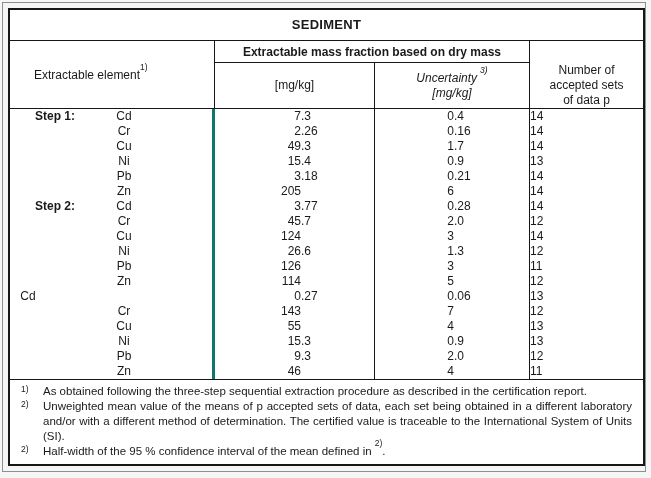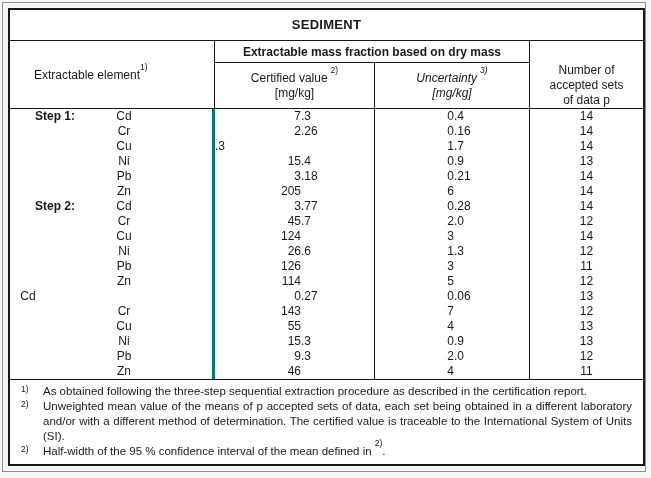--- a/index.html
+++ b/index.html
@@ -81,21 +81,21 @@
   }
   .sp{margin-left:3px;}
   .data-grid .t-row{
     display:grid;
     grid-template-columns:205px 160px 155px 113px;
     height:15px;line-height:15px;
   }
   .c1{border-right:3px solid #0f766e;display:flex;box-sizing:border-box;align-items:flex-end;}
   .c2{border-right:1px solid #161616;display:flex;box-sizing:border-box;}
   .c3{border-right:1px solid #161616;display:flex;box-sizing:border-box;}
-  .c4{text-align:center;}
+  .c4{}
   .step{width:96px;padding-left:25px;box-sizing:border-box;font-weight:bold;}
   .elem{width:36px;text-align:center;}
   .c2 .int{width:86px;text-align:right;display:inline-block;}
   .c3 .int{width:79px;text-align:right;display:inline-block;}
   .frac{text-align:left;display:inline-block;}
   .footnotes{
     border-top:1px solid #161616;
     padding:4px 11px 5px 10px;
     font-size:11.5px;
     line-height:15px;
@@ -128,23 +128,20 @@
       </div>
       <div class="h-massfrac">
         <span>Extractable mass fraction based on dry mass</span>
       </div>
       <div class="h-sets">
         <span>Number of</span>
         <span>accepted sets</span>
         <span>of data p</span>
       </div>
       <div class="h-certified">
-        <span>
-          <span>Certified value</span><sup class="sup sp">2)</sup>
-        </span>
         <span>[mg/kg]</span>
       </div>
       <div class="h-uncert">
         <span>
           <span>Uncertainty</span><sup class="sup sp">3)</sup>
         </span>
         <span>[mg/kg]</span>
       </div>
     </div>
 
@@ -178,20 +175,21 @@
             <span class="frac">.16</span>
           </div>
           <div class="c4">14</div>
         </div>
         <div class="t-row">
           <div class="c1">
             <span class="step"></span>
             <span class="elem">Cu</span>
           </div>
           <div class="c2">
+            <span class="int">49</span>
             <span class="frac">.3</span>
           </div>
           <div class="c3">
             <span class="int">1</span>
             <span class="frac">.7</span>
           </div>
           <div class="c4">14</div>
         </div>
         <div class="t-row">
           <div class="c1">

